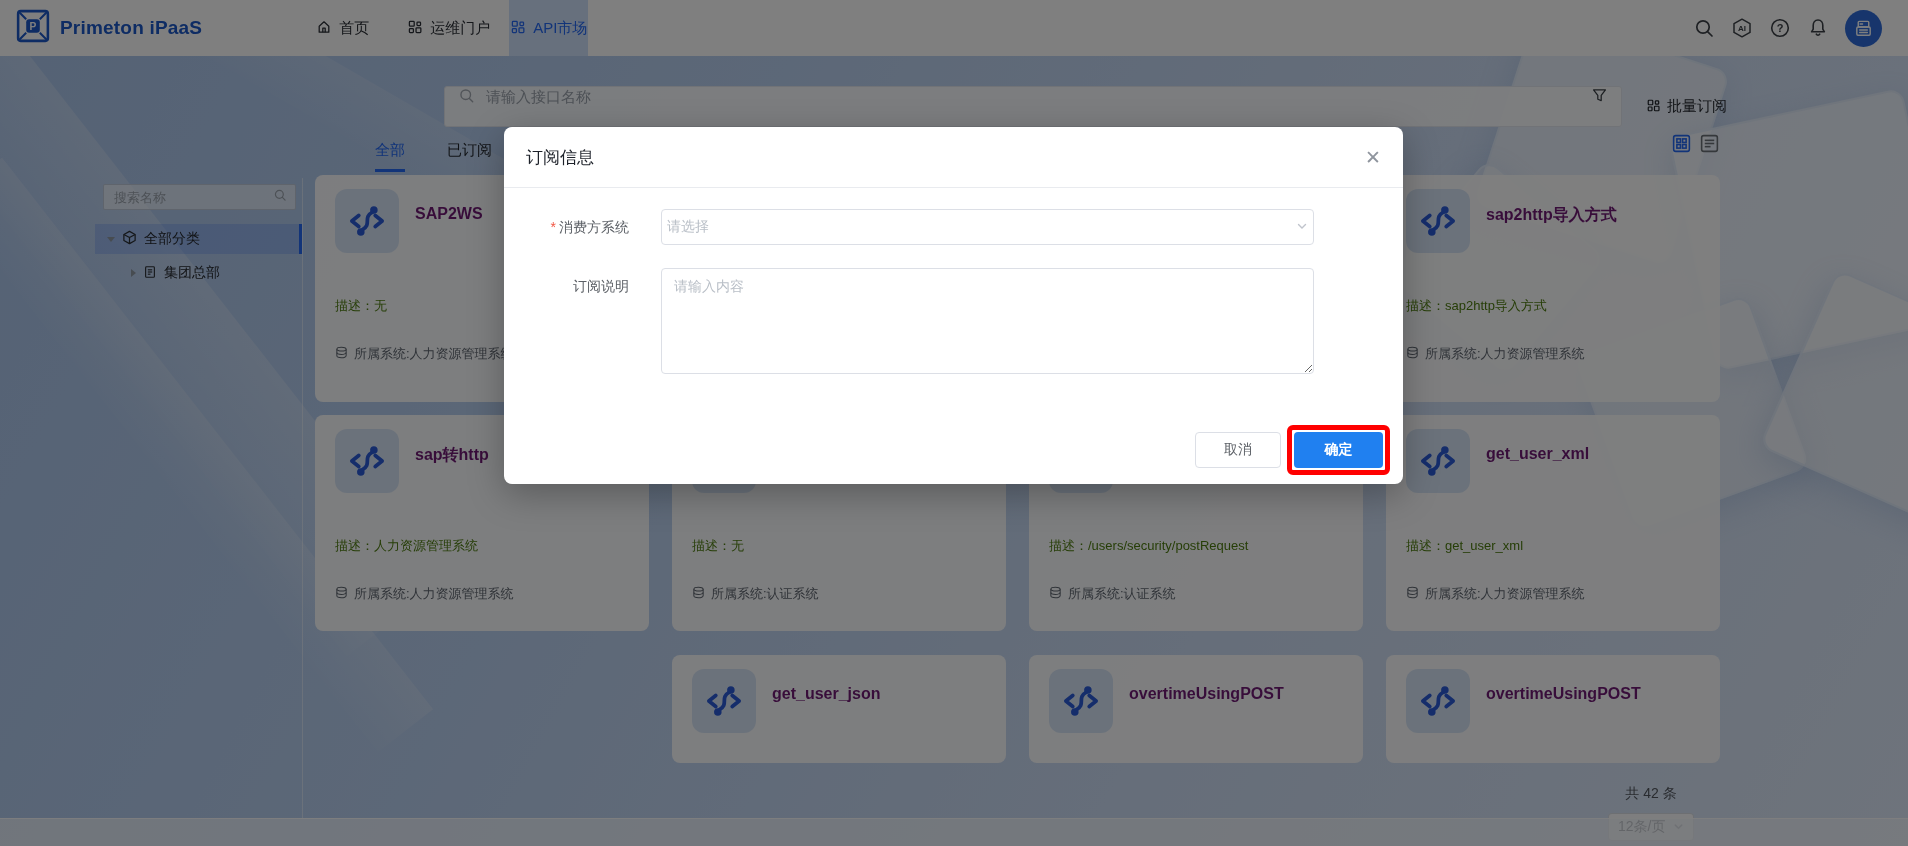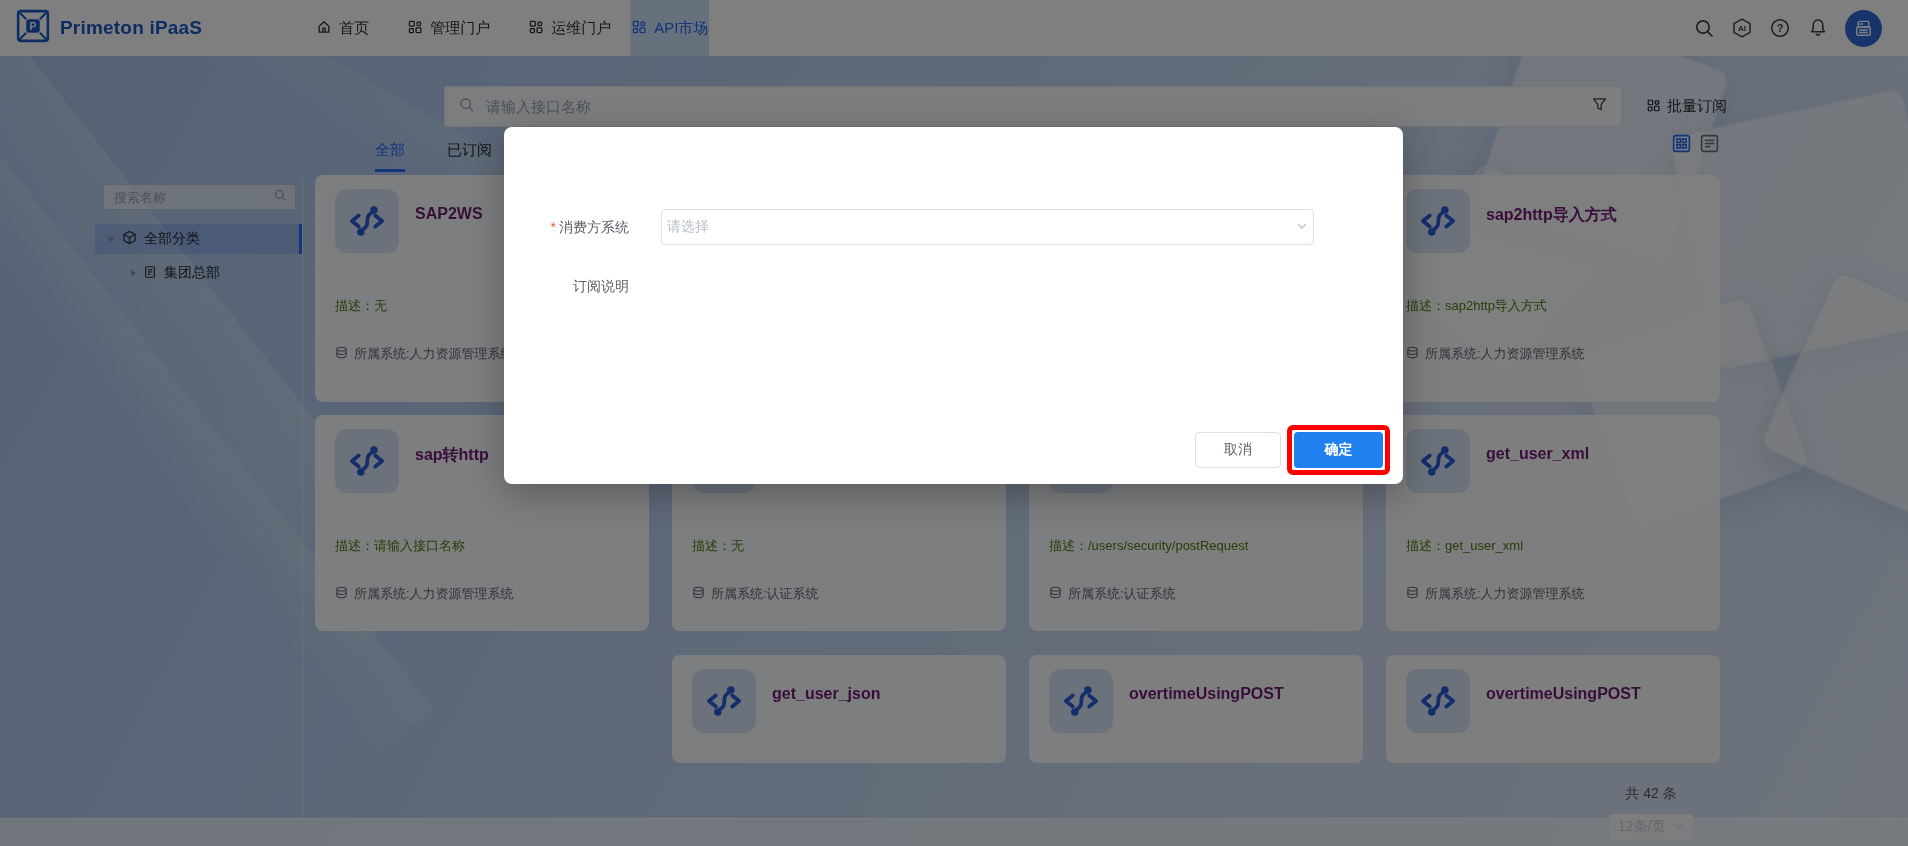--- a/index.html
+++ b/index.html
@@ -22,21 +22,21 @@
   .nav-item.active{background:#cfe0fb;color:#2468f2;padding:0 1px;}
   .top-icons{margin-left:auto;display:flex;align-items:center;gap:16px;padding-right:26px;}
   .tico{width:22px;height:22px;color:#3c4147;cursor:pointer;}
   .avatar{width:37px;height:37px;border-radius:50%;background:#2e6bd8;display:flex;
     align-items:center;justify-content:center;cursor:pointer;}
   
   .page-title{position:absolute;left:95px;top:88px;font-size:29px;font-weight:bold;
     color:#15181d;letter-spacing:1px;z-index:1;}
   .hero-search{position:absolute;left:444px;top:86px;width:1178px;height:41px;
     background:rgba(253,254,255,.92);border:1px solid #e3e7ee;border-radius:3px;
-    display:flex;align-items:center;padding:0 13px;gap:9px;box-sizing:border-box;z-index:1;}
+    display:flex;align-items:flex-start;padding:0 13px;gap:9px;box-sizing:border-box;z-index:1;}
   .hero-search input{flex:1;border:none;outline:none;background:transparent;font-size:15px;
     color:#303133;font-family:inherit;}
   .hero-search input::placeholder{color:#9aa2ac;}
   .batch-btn{position:absolute;left:1646px;top:97px;display:flex;align-items:center;gap:6px;
     font-size:15px;color:#1f2329;cursor:pointer;z-index:1;}
   .tabs{position:absolute;left:375px;top:141px;display:flex;gap:42px;font-size:15px;z-index:1;}
   .tab{padding-bottom:9px;cursor:pointer;color:#1f2329;border-bottom:3px solid transparent;}
   .tab.active{color:#2468f2;border-bottom-color:#2468f2;}
   .view-toggles{position:absolute;left:1671px;top:133px;display:flex;gap:7px;z-index:1;}
   .vt{width:21px;height:21px;cursor:pointer;}
@@ -150,29 +150,20 @@
             </svg></span>
         <span>首页</span>
       </div>
       <div class="nav-item">
         <span><svg width="16" height="16" viewBox="0 0 20 20" fill="none" stroke="currentColor" stroke-width="1.6">
               <rect x="3" y="3" width="6" height="6" rx="1"></rect>
               <rect x="12.5" y="3.8" width="4.4" height="4.4" rx="1"></rect>
               <rect x="3" y="12" width="5" height="5" rx="1"></rect>
               <rect x="11.3" y="11" width="6" height="6" rx="1"></rect>
             </svg></span>
-        <span>管理门户</span>
-      </div>
-      <div class="nav-item">
-        <span><svg width="16" height="16" viewBox="0 0 20 20" fill="none" stroke="currentColor" stroke-width="1.6">
-              <rect x="3" y="3" width="6" height="6" rx="1"></rect>
-              <rect x="12.5" y="3.8" width="4.4" height="4.4" rx="1"></rect>
-              <rect x="3" y="12" width="5" height="5" rx="1"></rect>
-              <rect x="11.3" y="11" width="6" height="6" rx="1"></rect>
-            </svg></span>
         <span>运维门户</span>
       </div>
       <div class="nav-item active">
         <span><svg width="16" height="16" viewBox="0 0 20 20" fill="none" stroke="currentColor" stroke-width="1.6">
               <rect x="3" y="3" width="6" height="6" rx="1"></rect>
               <rect x="12.5" y="3.8" width="4.4" height="4.4" rx="1"></rect>
               <rect x="3" y="12" width="5" height="5" rx="1"></rect>
               <rect x="11.3" y="11" width="6" height="6" rx="1"></rect>
             </svg></span>
         <span>API市场</span>
@@ -364,21 +355,21 @@
       <div class="card-icon">
           <svg width="44" height="44" viewBox="0 0 64 64" fill="none" stroke="#2a5bd7" stroke-width="5.5" stroke-linecap="round" stroke-linejoin="round">
             <path d="M20 24 L10 32 L20 40"></path>
             <path d="M44 24 L54 32 L44 40"></path>
             <path d="M40 19 C25 27 40 37 25 45"></path>
             <circle cx="42" cy="16" r="5.5" fill="#2a5bd7" stroke="none"></circle>
             <circle cx="23" cy="48" r="5.5" fill="#2a5bd7" stroke="none"></circle>
           </svg>
         </div>
       <div class="card-title">sap转http</div>
-      <div class="card-desc">描述：请输入接口名称</div>
+      <div class="card-desc">描述：人力资源管理系统</div>
       <div class="card-system">
           <span><svg width="13" height="13" viewBox="0 0 14 14" fill="none" stroke="#5f6670" stroke-width="1.1">
               <ellipse cx="7" cy="3.4" rx="5" ry="2.1"></ellipse>
               <path d="M2 3.4 V7 c0 1.15 2.2 2.1 5 2.1 s5 -.95 5 -2.1 V3.4"></path>
               <path d="M2 7 V10.6 c0 1.15 2.2 2.1 5 2.1 s5 -.95 5 -2.1 V7"></path>
             </svg></span>
           <span>所属系统:人力资源管理系统</span>
         </div>
     </div>
 
@@ -517,30 +508,35 @@
       <input value="1" style="">
     </div>
     <span>页</span>
   </div>
 
   <div class="bottom-strip"></div>
 
   <div class="overlay"></div>
 
   <div class="modal">
+    <div class="modal-header">
+      <span class="modal-title">订阅信息</span>
+      <span class="modal-close">✕</span>
+    </div>
     <div class="field-label" style="top:82px;">
       <span class="req">*</span><span>消费方系统</span>
     </div>
     <div class="m-select">
       <span>请选择</span>
       <span class="chev"><svg width="12" height="12" viewBox="0 0 12 12" fill="none" stroke="currentColor" stroke-width="1.4" stroke-linecap="round">
             <polyline points="2.5,4.5 6,8 9.5,4.5"></polyline>
           </svg></span>
     </div>
     <div class="field-label" style="top:141px;">
       <span>订阅说明</span>
     </div>
+    <textarea class="m-textarea" placeholder="请输入内容" style=""></textarea>
     <button class="btn btn-cancel">取消</button>
     <button class="btn btn-confirm">确定</button>
     <div class="red-annotation"></div>
   </div>
 
 </div>
 
 </body></html>

